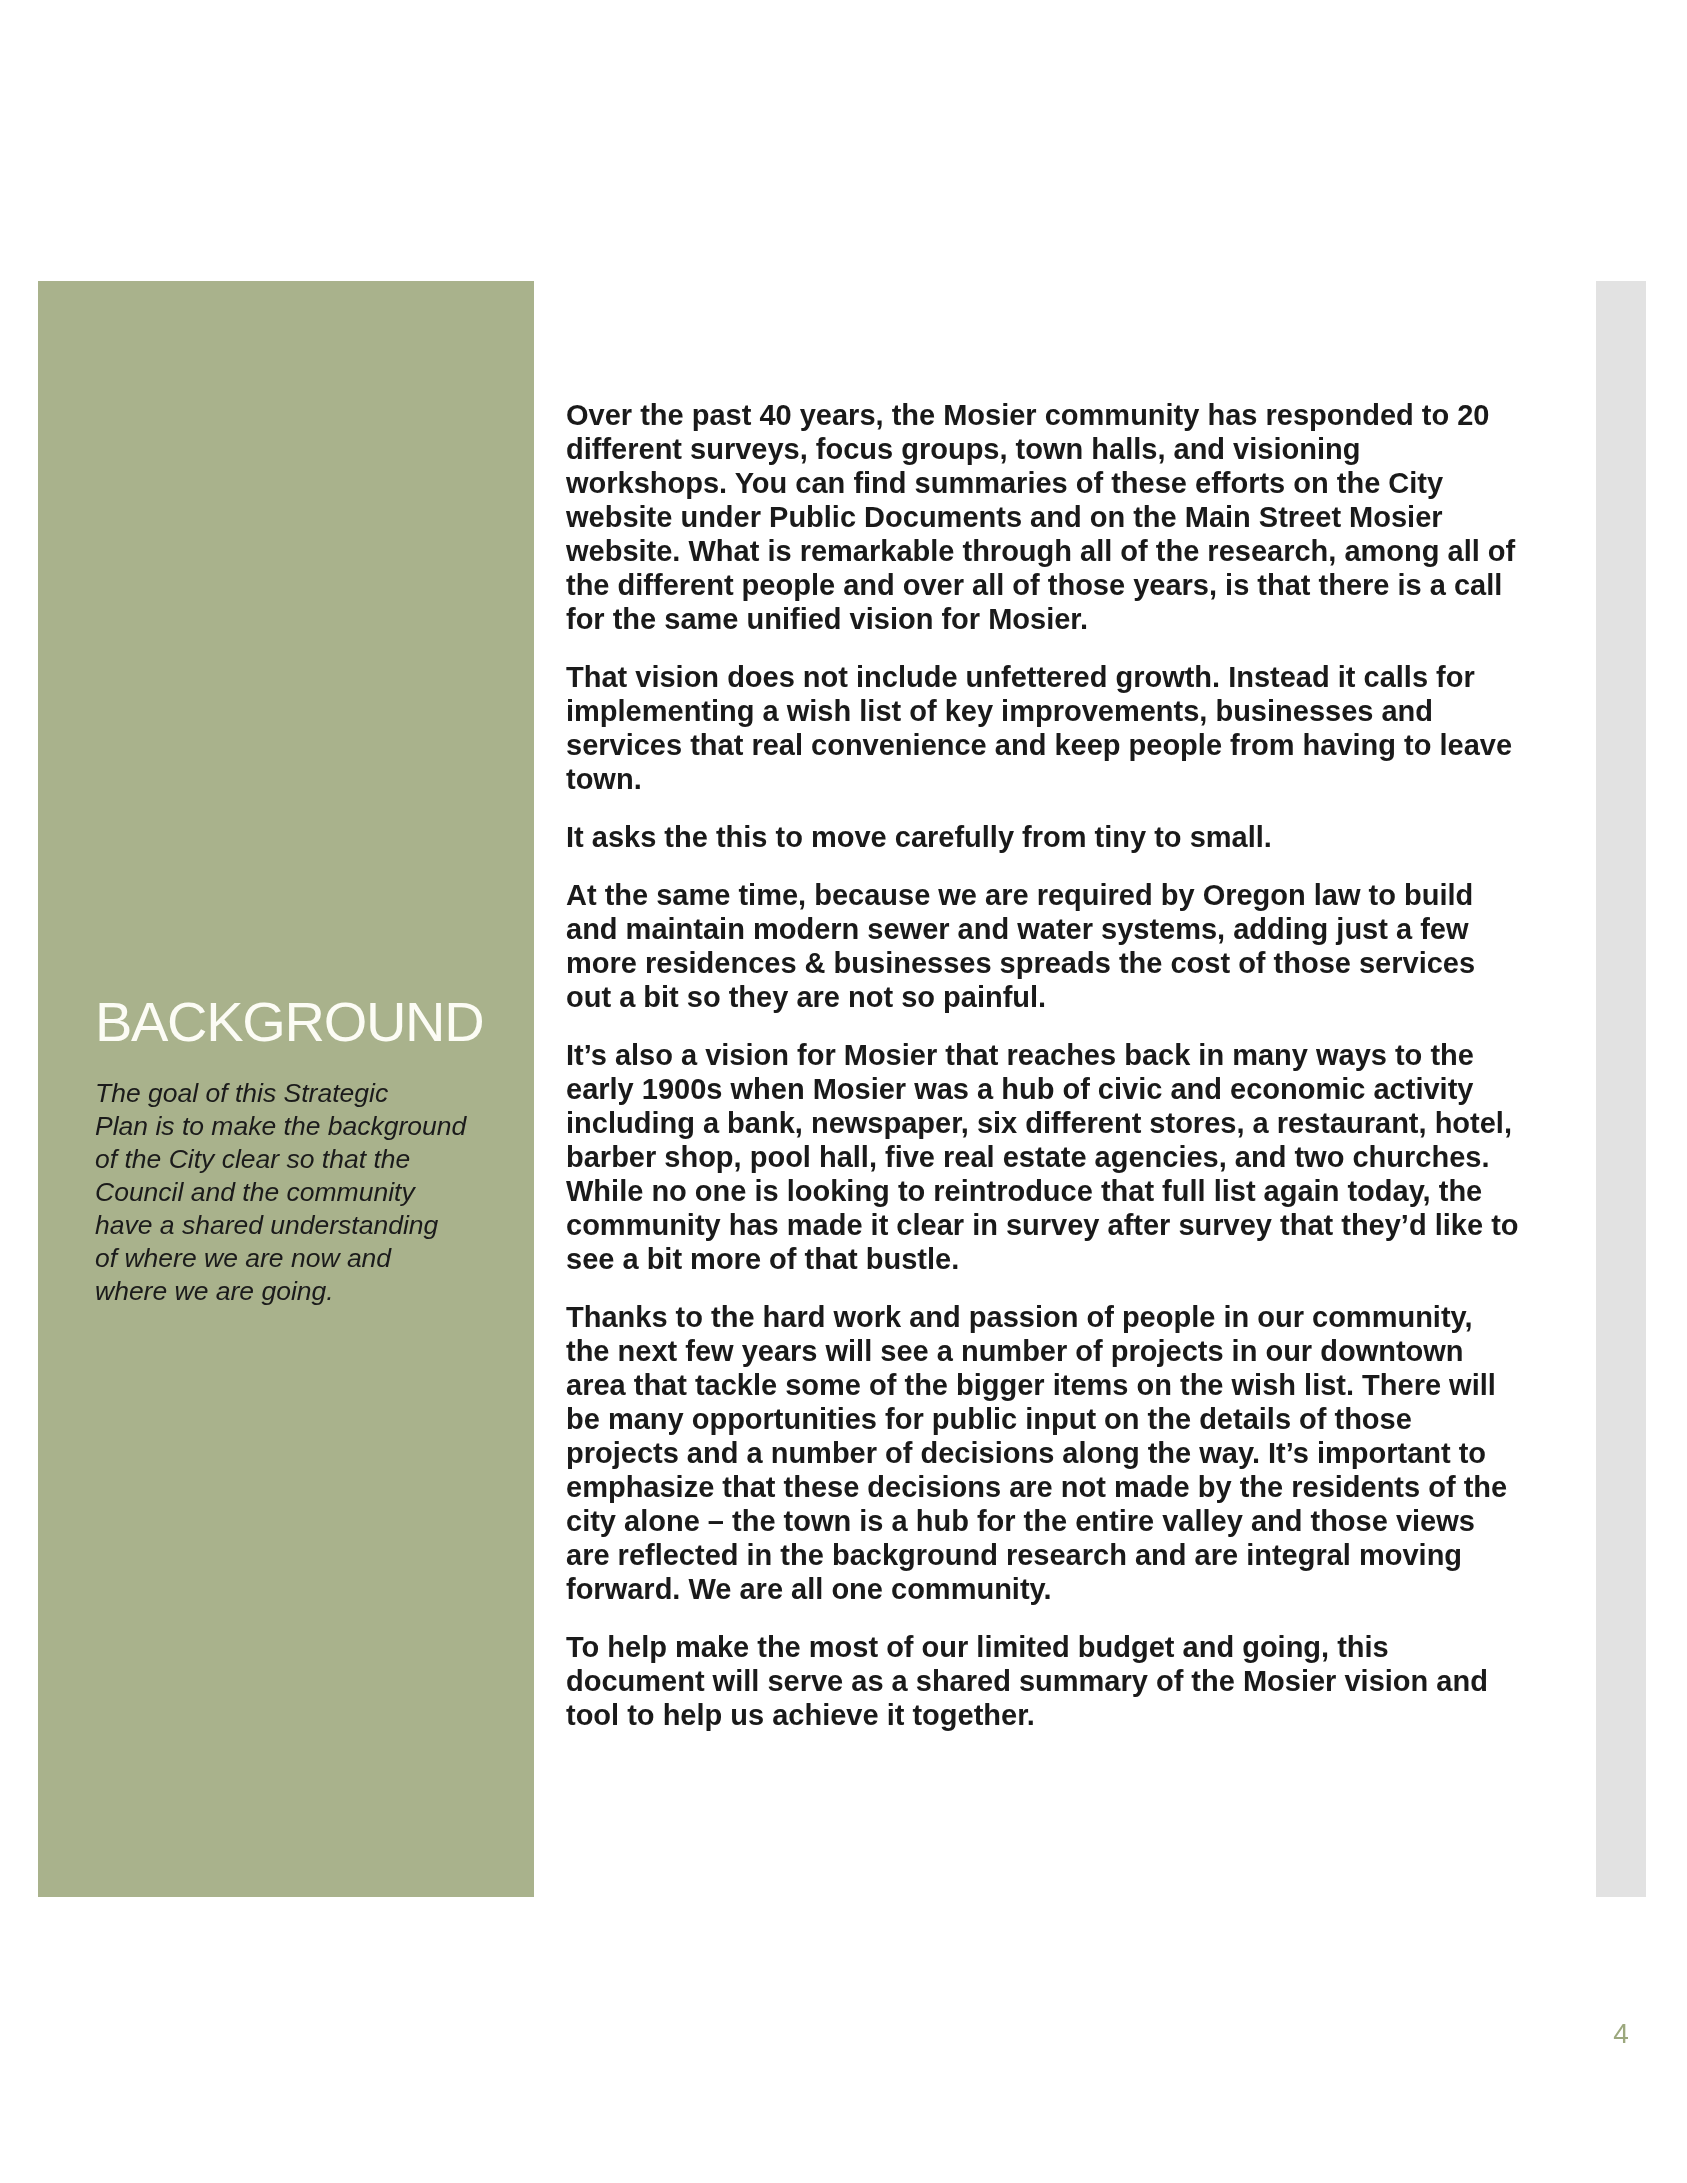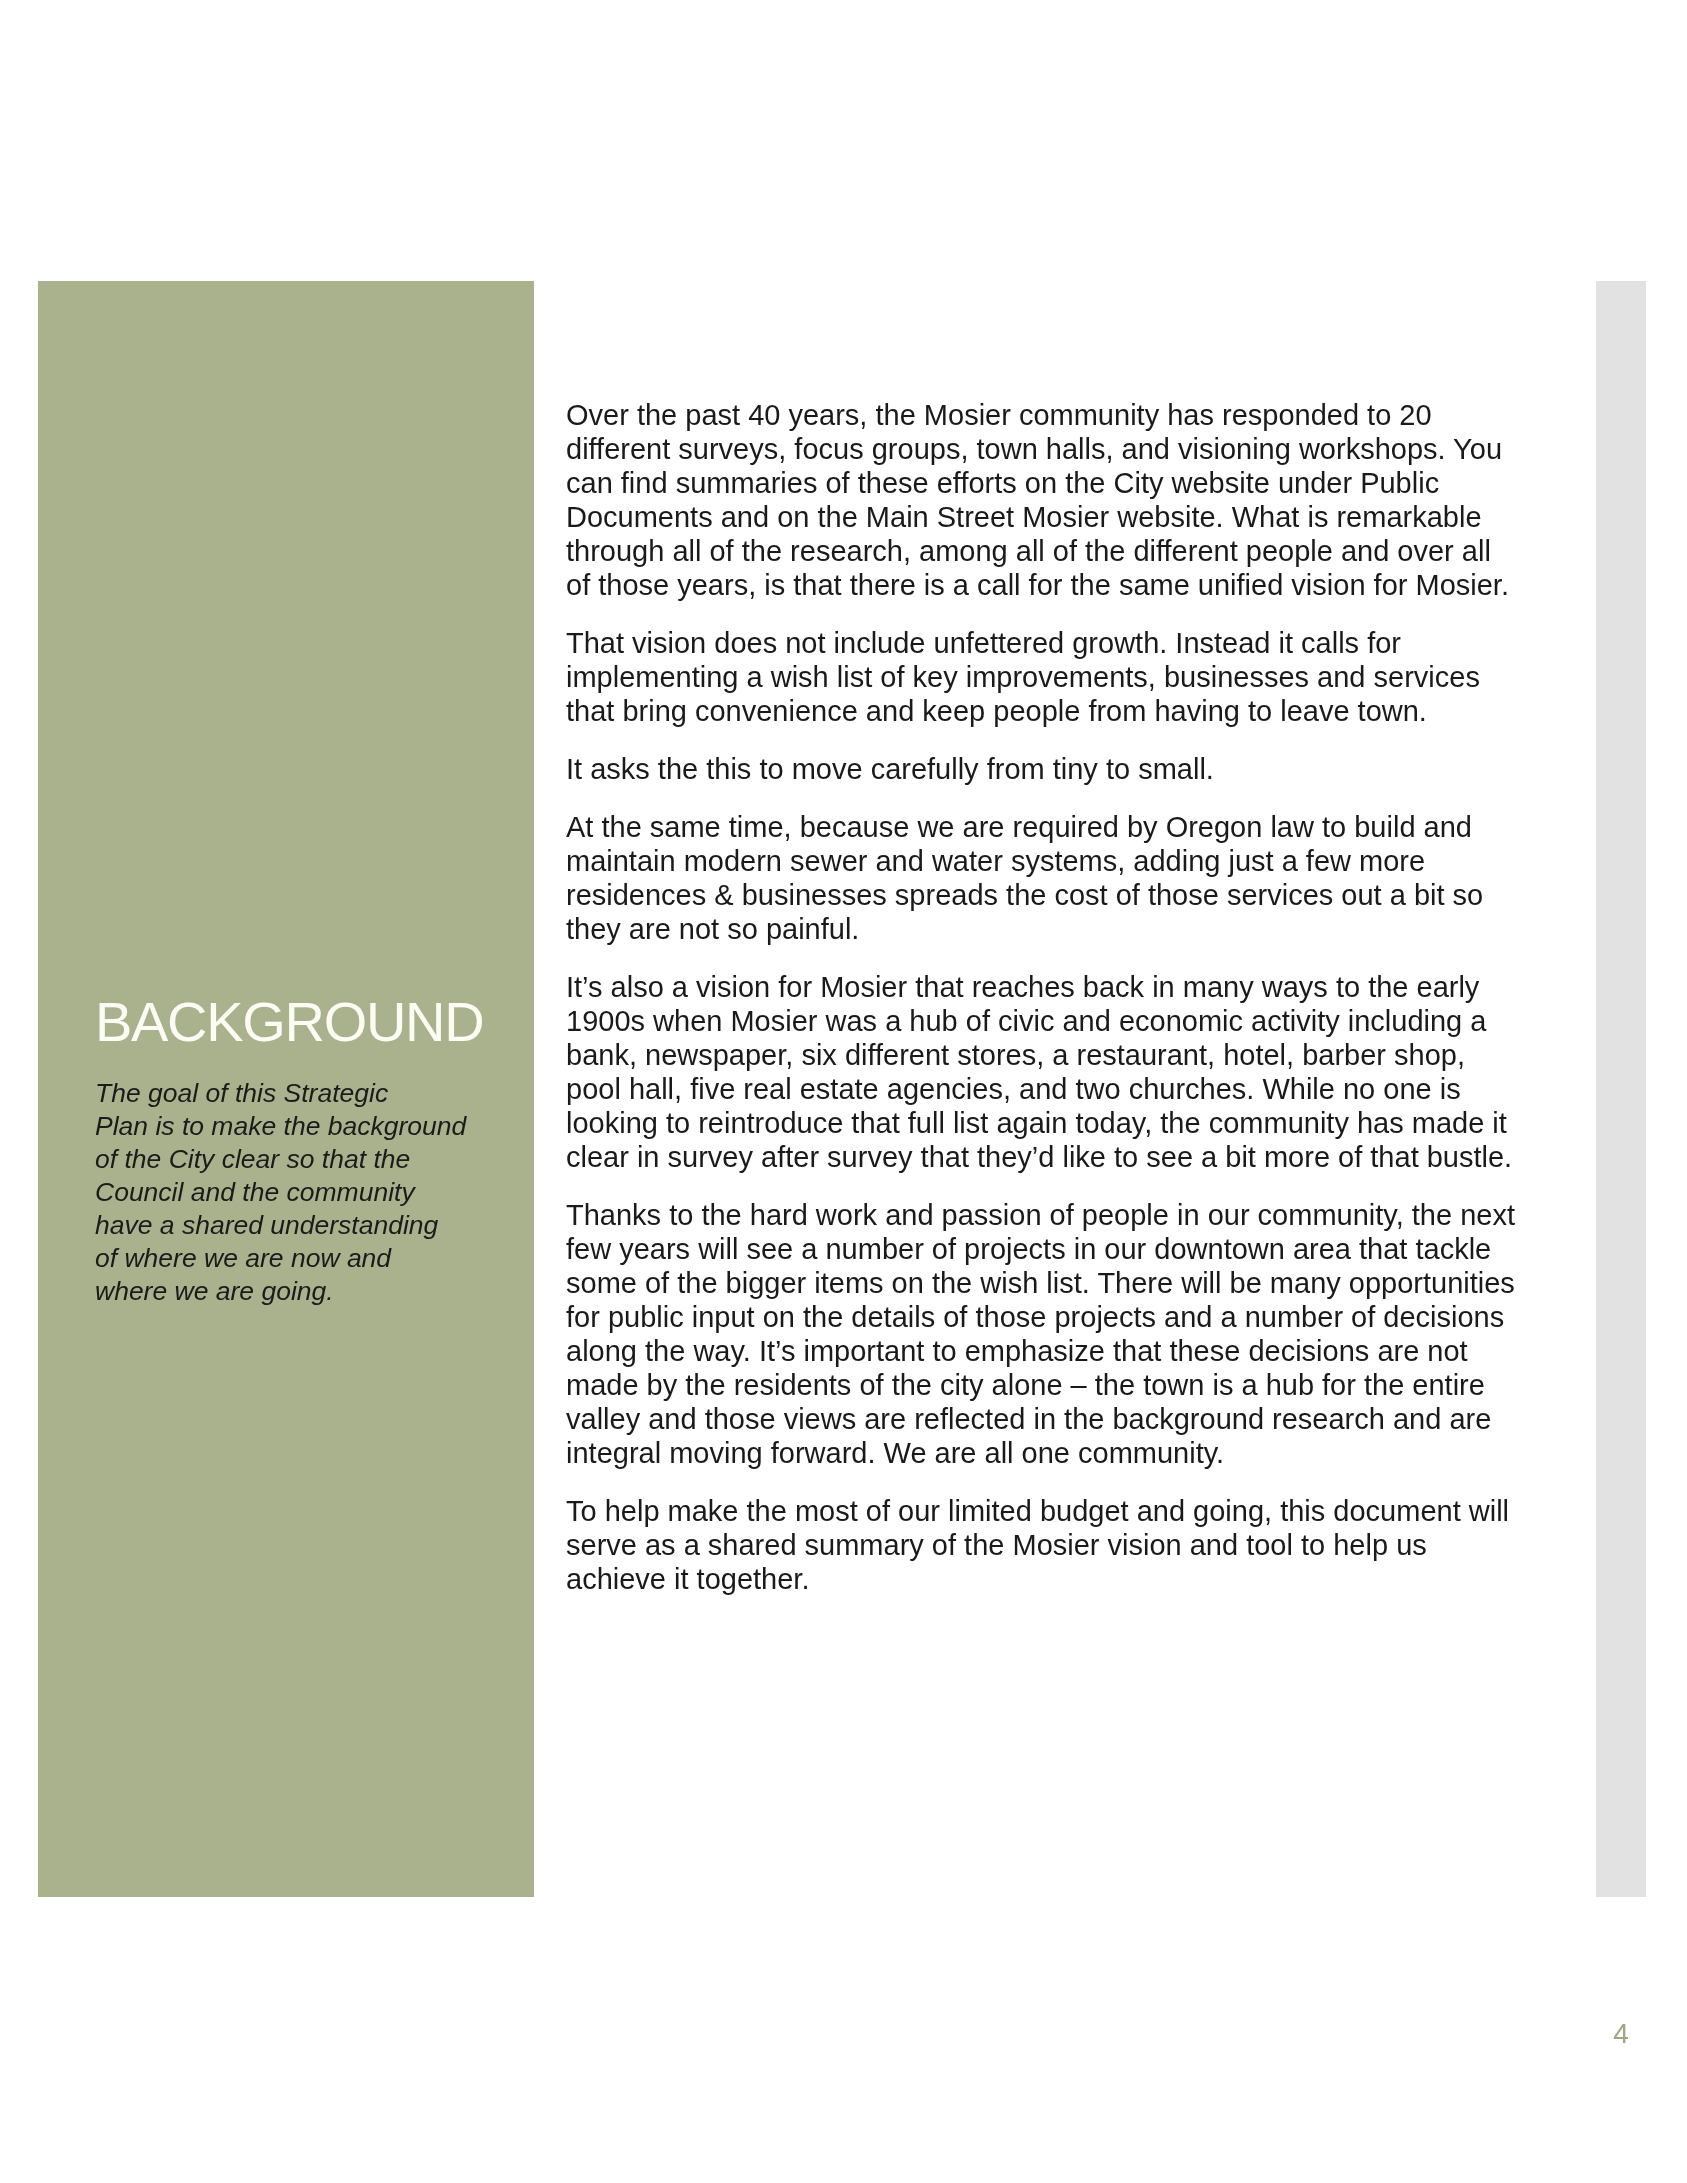--- a/index.html
+++ b/index.html
@@ -41,20 +41,21 @@
     line-height: 33px;
     color: #1B1B1B;
     white-space: pre-line;
   }
   .body-col {
     position: absolute;
     left: 566px;
     top: 398px;
     width: 953px;
     color: #1A1A1A;
+    font-weight: bold;
   }
   .body-col p {
     margin: 0 0 24px 0;
     font-size: 29px;
     line-height: 34px;
   }
   .accent-bar {
     position: absolute;
     left: 1596px;
     top: 281px;
@@ -84,21 +85,21 @@
 Plan is to make the background
 of the City clear so that the
 Council and the community
 have a shared understanding
 of where we are now and
 where we are going.</p>
   </div>
 
   <div class="body-col">
     <p>Over the past 40 years, the Mosier community has responded to 20 different surveys, focus groups, town halls, and visioning workshops. You can find summaries of these efforts on the City website under Public Documents and on the Main Street Mosier website. What is remarkable through all of the research, among all of the different people and over all of those years, is that there is a call for the same unified vision for Mosier.</p>
-    <p>That vision does not include unfettered growth. Instead it calls for implementing a wish list of key improvements, businesses and services that bring convenience and keep people from having to leave town.</p>
+    <p>That vision does not include unfettered growth. Instead it calls for implementing a wish list of key improvements, businesses and services that real convenience and keep people from having to leave town.</p>
     <p>It asks the this to move carefully from tiny to small.</p>
     <p>At the same time, because we are required by Oregon law to build and maintain modern sewer and water systems, adding just a few more residences &amp; businesses spreads the cost of those services out a bit so they are not so painful.</p>
     <p>It’s also a vision for Mosier that reaches back in many ways to the early 1900s when Mosier was a hub of civic and economic activity including a bank, newspaper, six different stores, a restaurant, hotel, barber shop, pool hall, five real estate agencies, and two churches. While no one is looking to reintroduce that full list again today, the community has made it clear in survey after survey that they’d like to see a bit more of that bustle.</p>
     <p>Thanks to the hard work and passion of people in our community, the next few years will see a number of projects in our downtown area that tackle some of the bigger items on the wish list. There will be many opportunities for public input on the details of those projects and a number of decisions along the way. It’s important to emphasize that these decisions are not made by the residents of the city alone – the town is a hub for the entire valley and those views are reflected in the background research and are integral moving forward. We are all one community.</p>
     <p>To help make the most of our limited budget and going, this document will serve as a shared summary of the Mosier vision and tool to help us achieve it together.</p>
   </div>
 
   <div class="accent-bar"></div>
 
   <div class="page-number">4</div>

